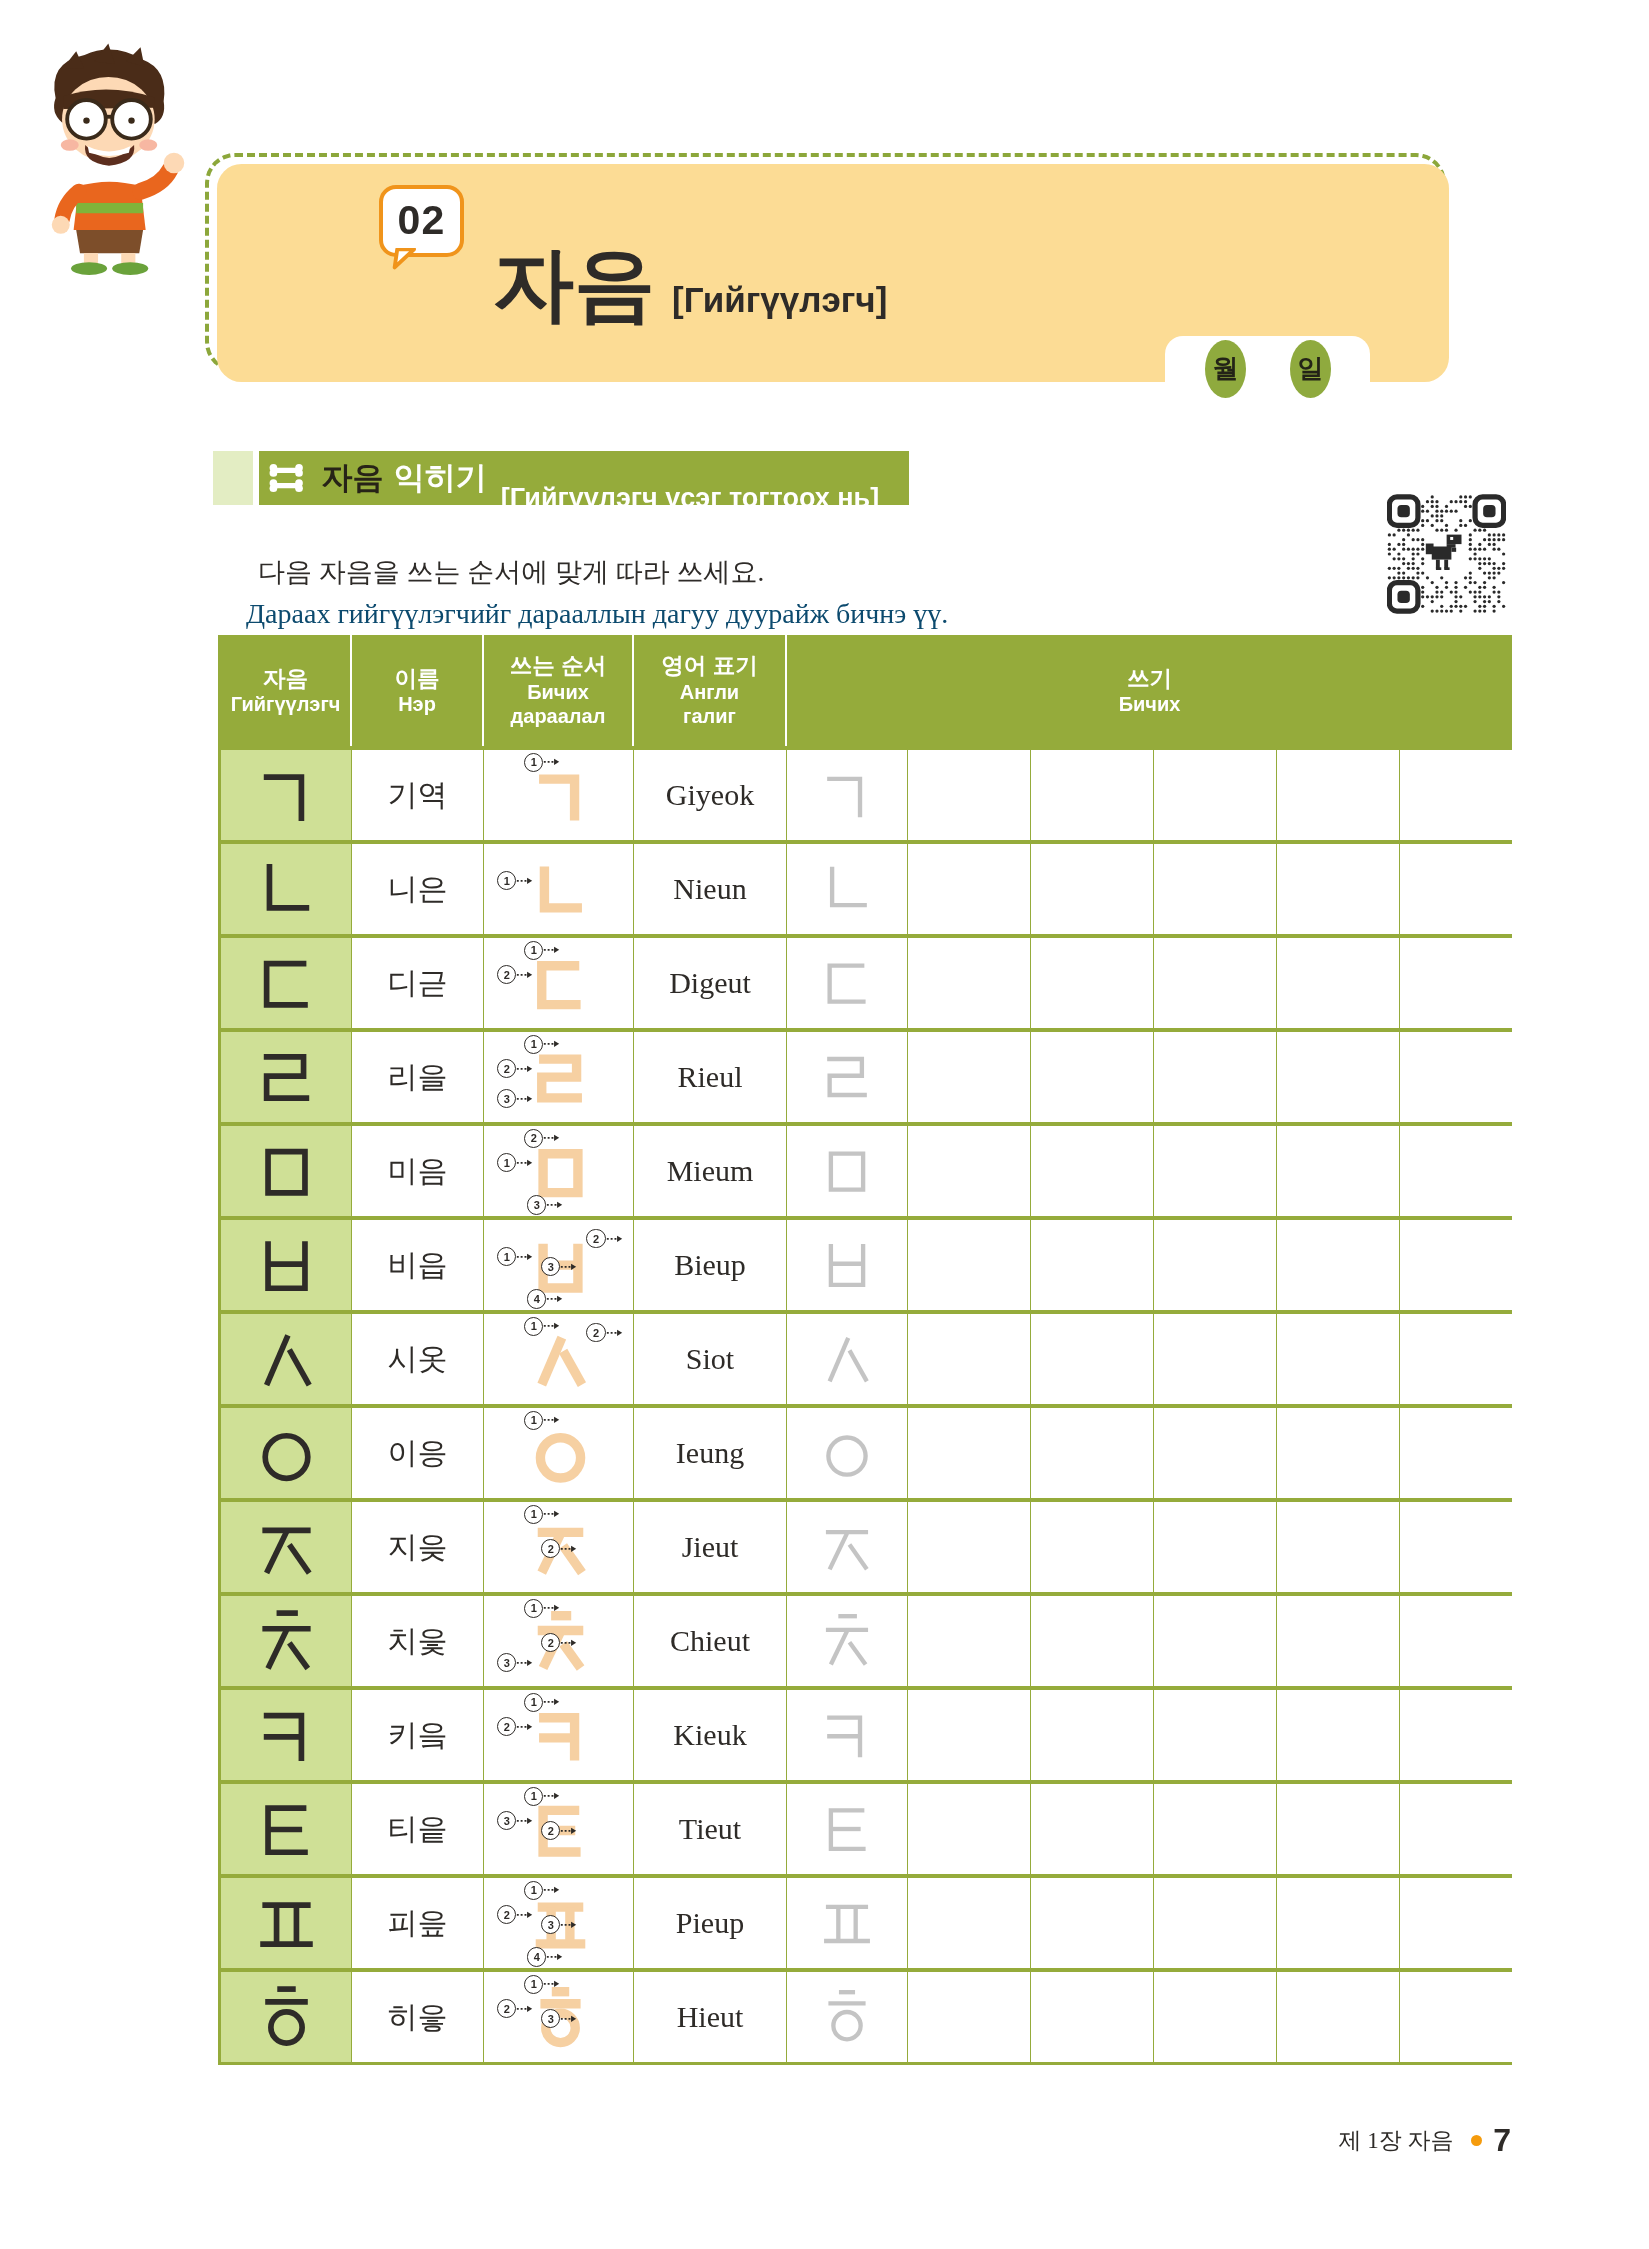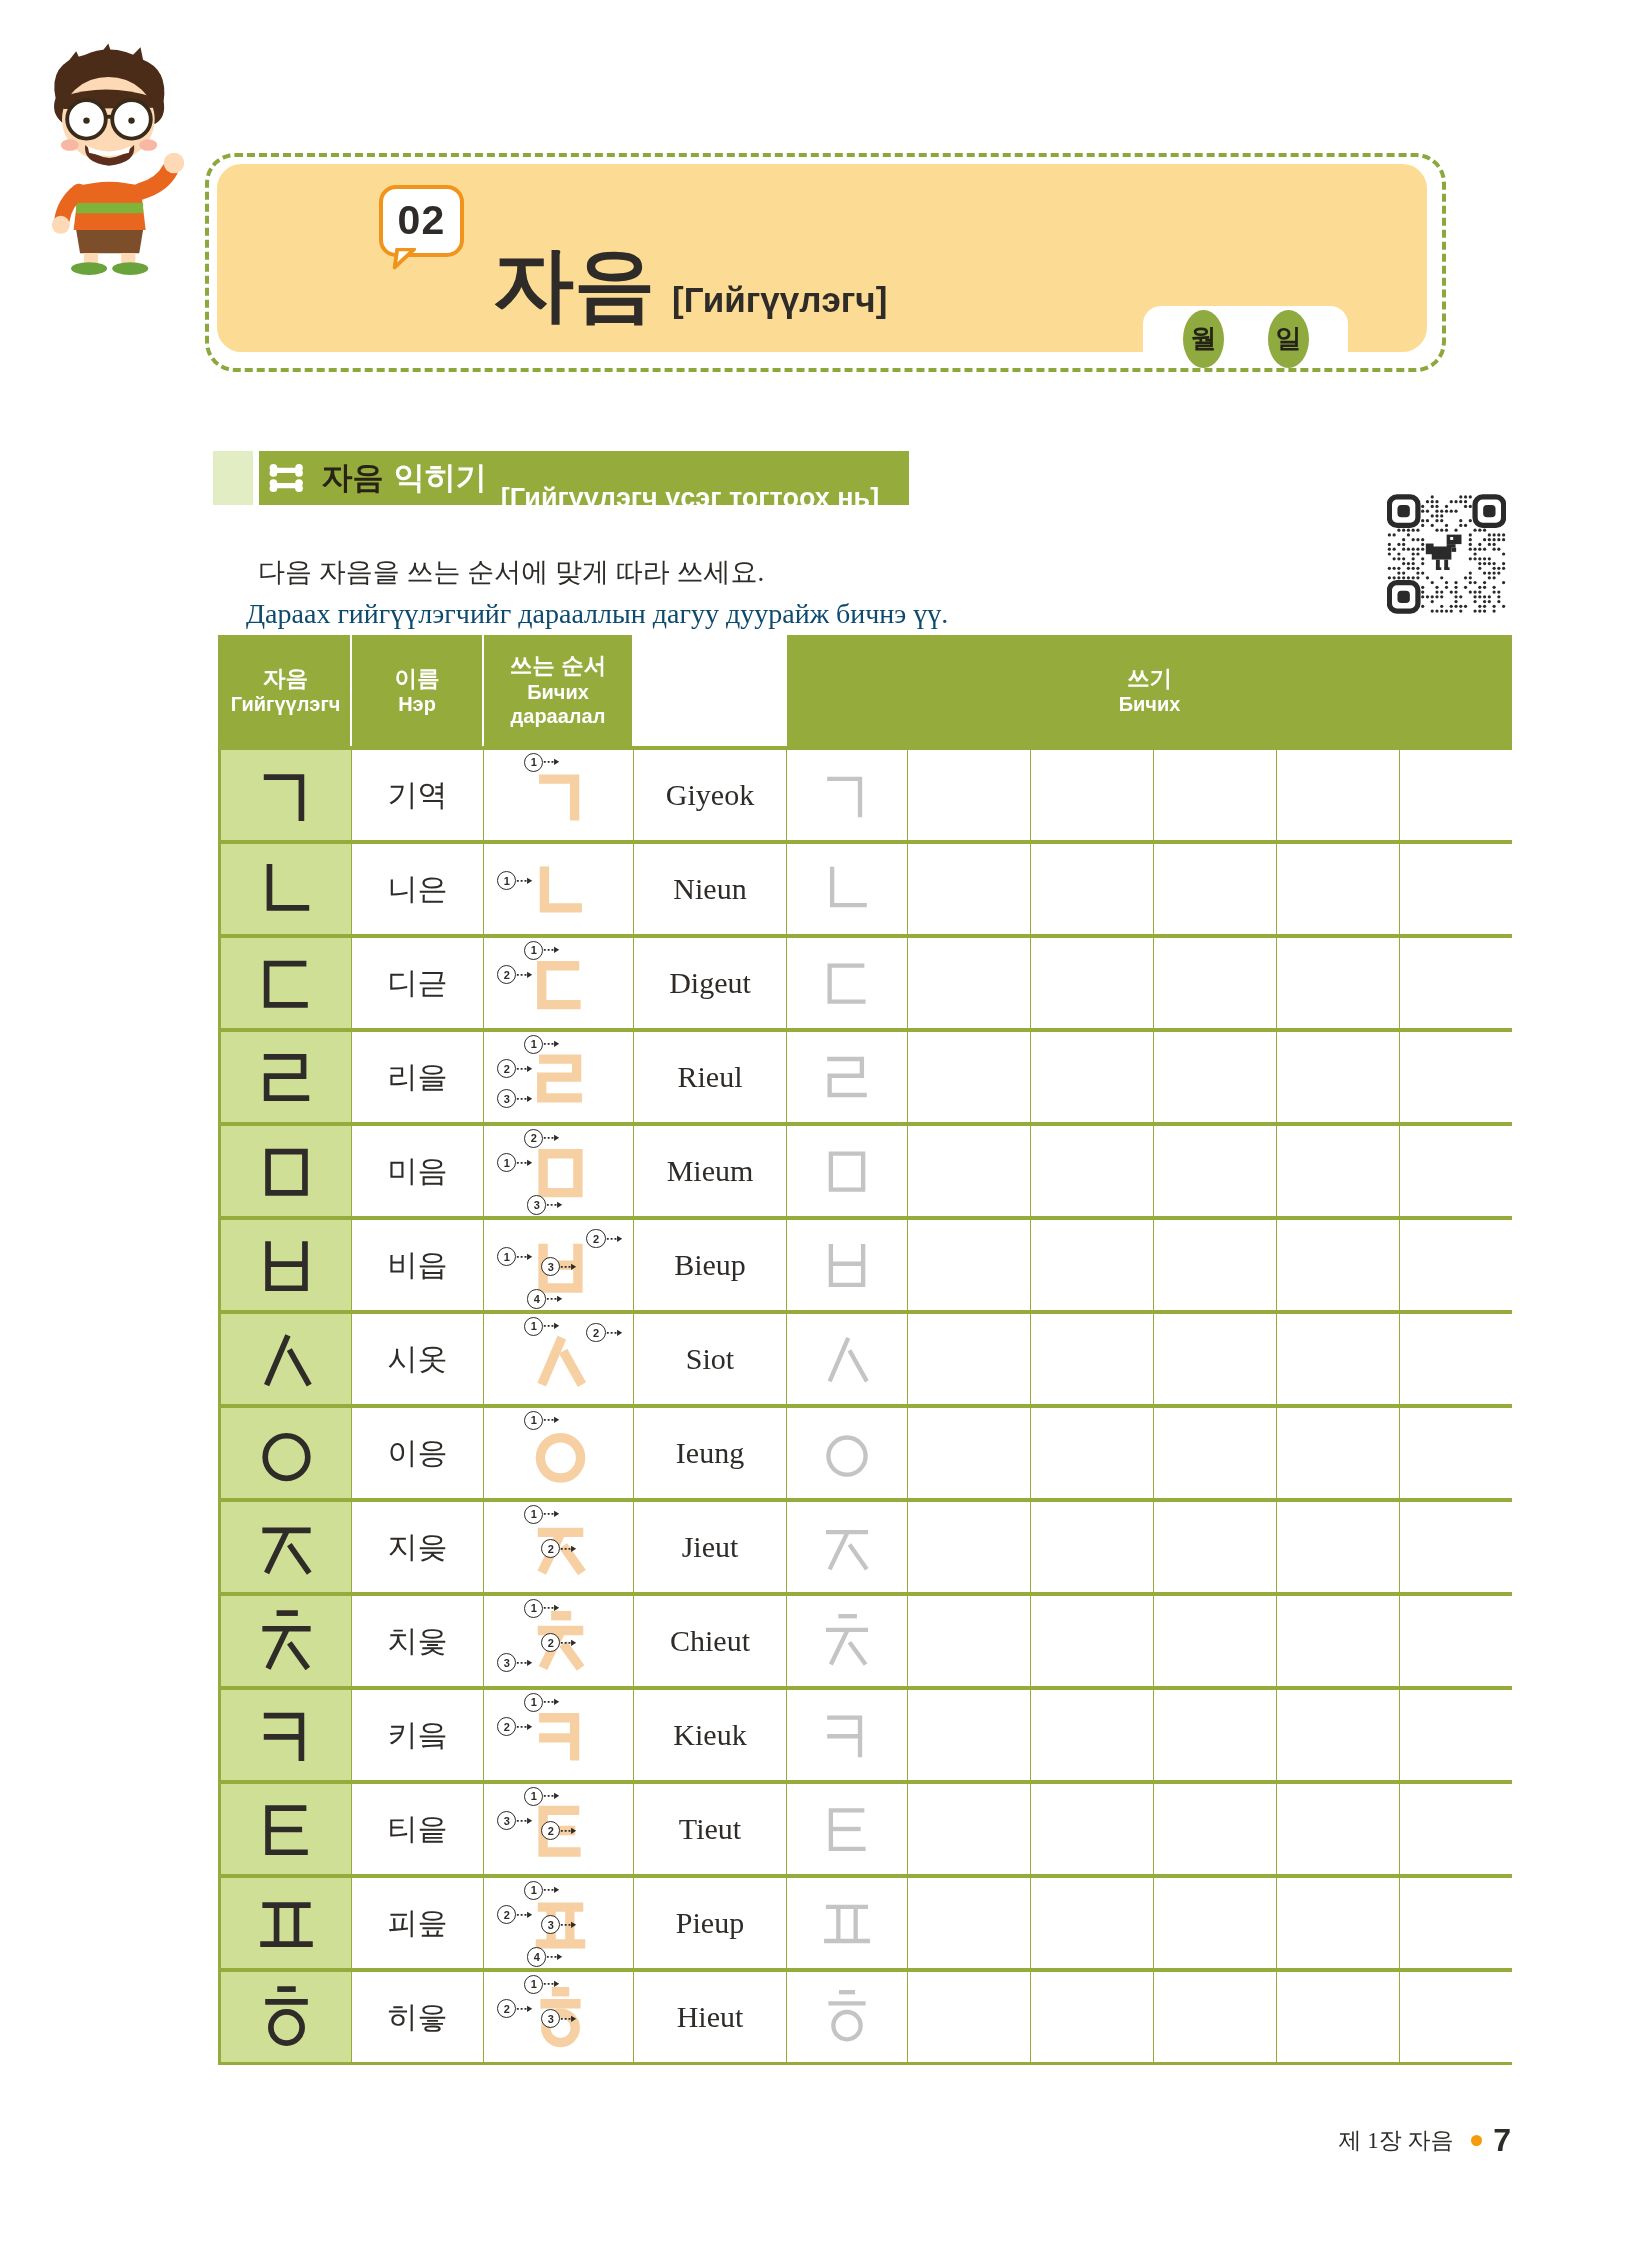--- a/index.html
+++ b/index.html
@@ -2,22 +2,22 @@
 <html style="font-size:10.3px"><head>
 <meta charset="utf-8">
 <style>
   html,body{margin:0;padding:0;background:#ffffff;}
   .page{position:relative;width:1649px;height:2250px;background:#fff;overflow:hidden;
         font-family:"Liberation Sans","DejaVu Sans",sans-serif;color:#2e2b28;}
 
   
   .dashed-frame{position:absolute;left:205px;top:153px;width:1233px;height:211px;
     border:4.5px dashed #8ca73b;border-radius:30px;}
-  .yellow-box{position:absolute;left:217px;top:164px;width:1210px;height:188px;
-    background:#fcdc95;border-radius:24.5px;}
+  .yellow-box{position:absolute;left:217px;top:164px;width:1210px;height:218px;
+    background:#fcdc95;border-radius:24.5px;padding-left:22px;}
   .speech-bubble{position:absolute;left:162px;top:20.6px;width:77px;height:64px;
     background:#fff;border:4.5px solid #f0941b;border-radius:17px;
     display:flex;align-items:center;justify-content:center;}
   .speech-bubble .num{font-size:41px;font-weight:bold;color:#2e2b28;letter-spacing:1.3px;}
   .bubble-tail{position:absolute;left:9px;bottom:-17px;}
   .chapter-title{position:absolute;left:276px;top:67px;white-space:nowrap;}
   .chapter-title .ko{font-size:81px;font-weight:bold;color:#2e2b28;
     font-family:"Liberation Sans","DejaVu Sans",sans-serif;}
   .chapter-title .mn{font-size:35px;font-weight:bold;color:#2e2b28;margin-left:17px;}
   .date-notch{position:absolute;right:79px;bottom:0;width:205px;height:46px;
@@ -404,20 +404,25 @@
     </div>
     <div class="hcell">
       <div class="h-ko">이름</div>
       <div class="h-mn">Нэр</div>
     </div>
     <div class="hcell">
       <div class="h-ko">쓰는 순서</div>
       <div class="h-mn">Бичих</div>
       <div class="h-mn">дараалал</div>
     </div>
+    <div class="hcell">
+      <div class="h-ko">영어 표기</div>
+      <div class="h-mn">Англи</div>
+      <div class="h-mn">галиг</div>
+    </div>
     <div class="hcell hwrite">
       <div class="h-ko">쓰기</div>
       <div class="h-mn">Бичих</div>
     </div>
   <div class="cell col-letter">
         <svg viewBox="0 0 100 100" width="71" height="71" class="glyph-black">
           <path d="M18 24 H71 V86" stroke-width="8" stroke-linecap="butt" stroke-linejoin="miter"></path>
         </svg>
       </div>
       <div class="cell">

